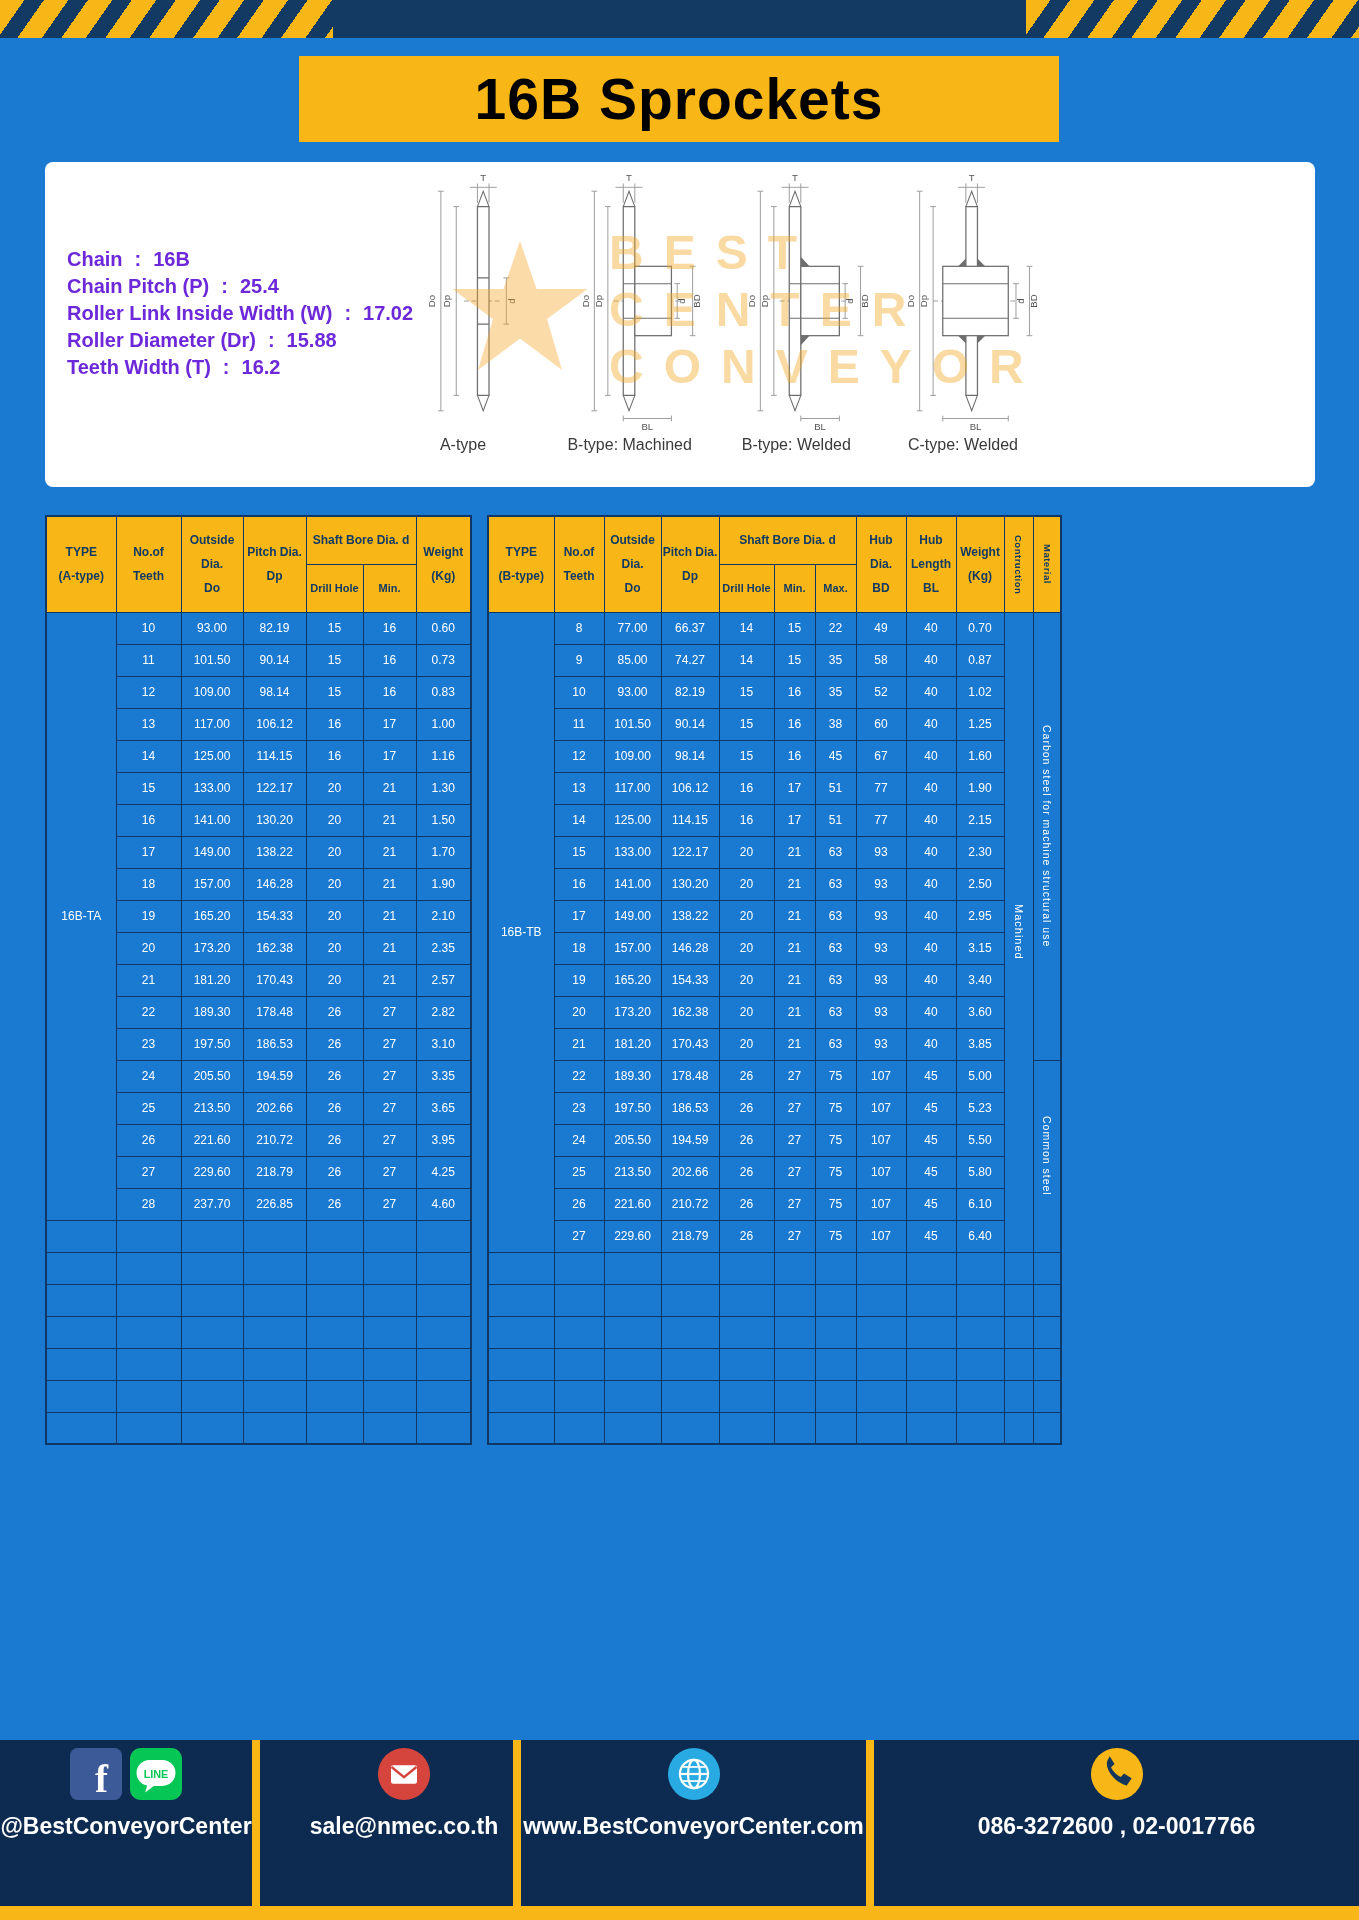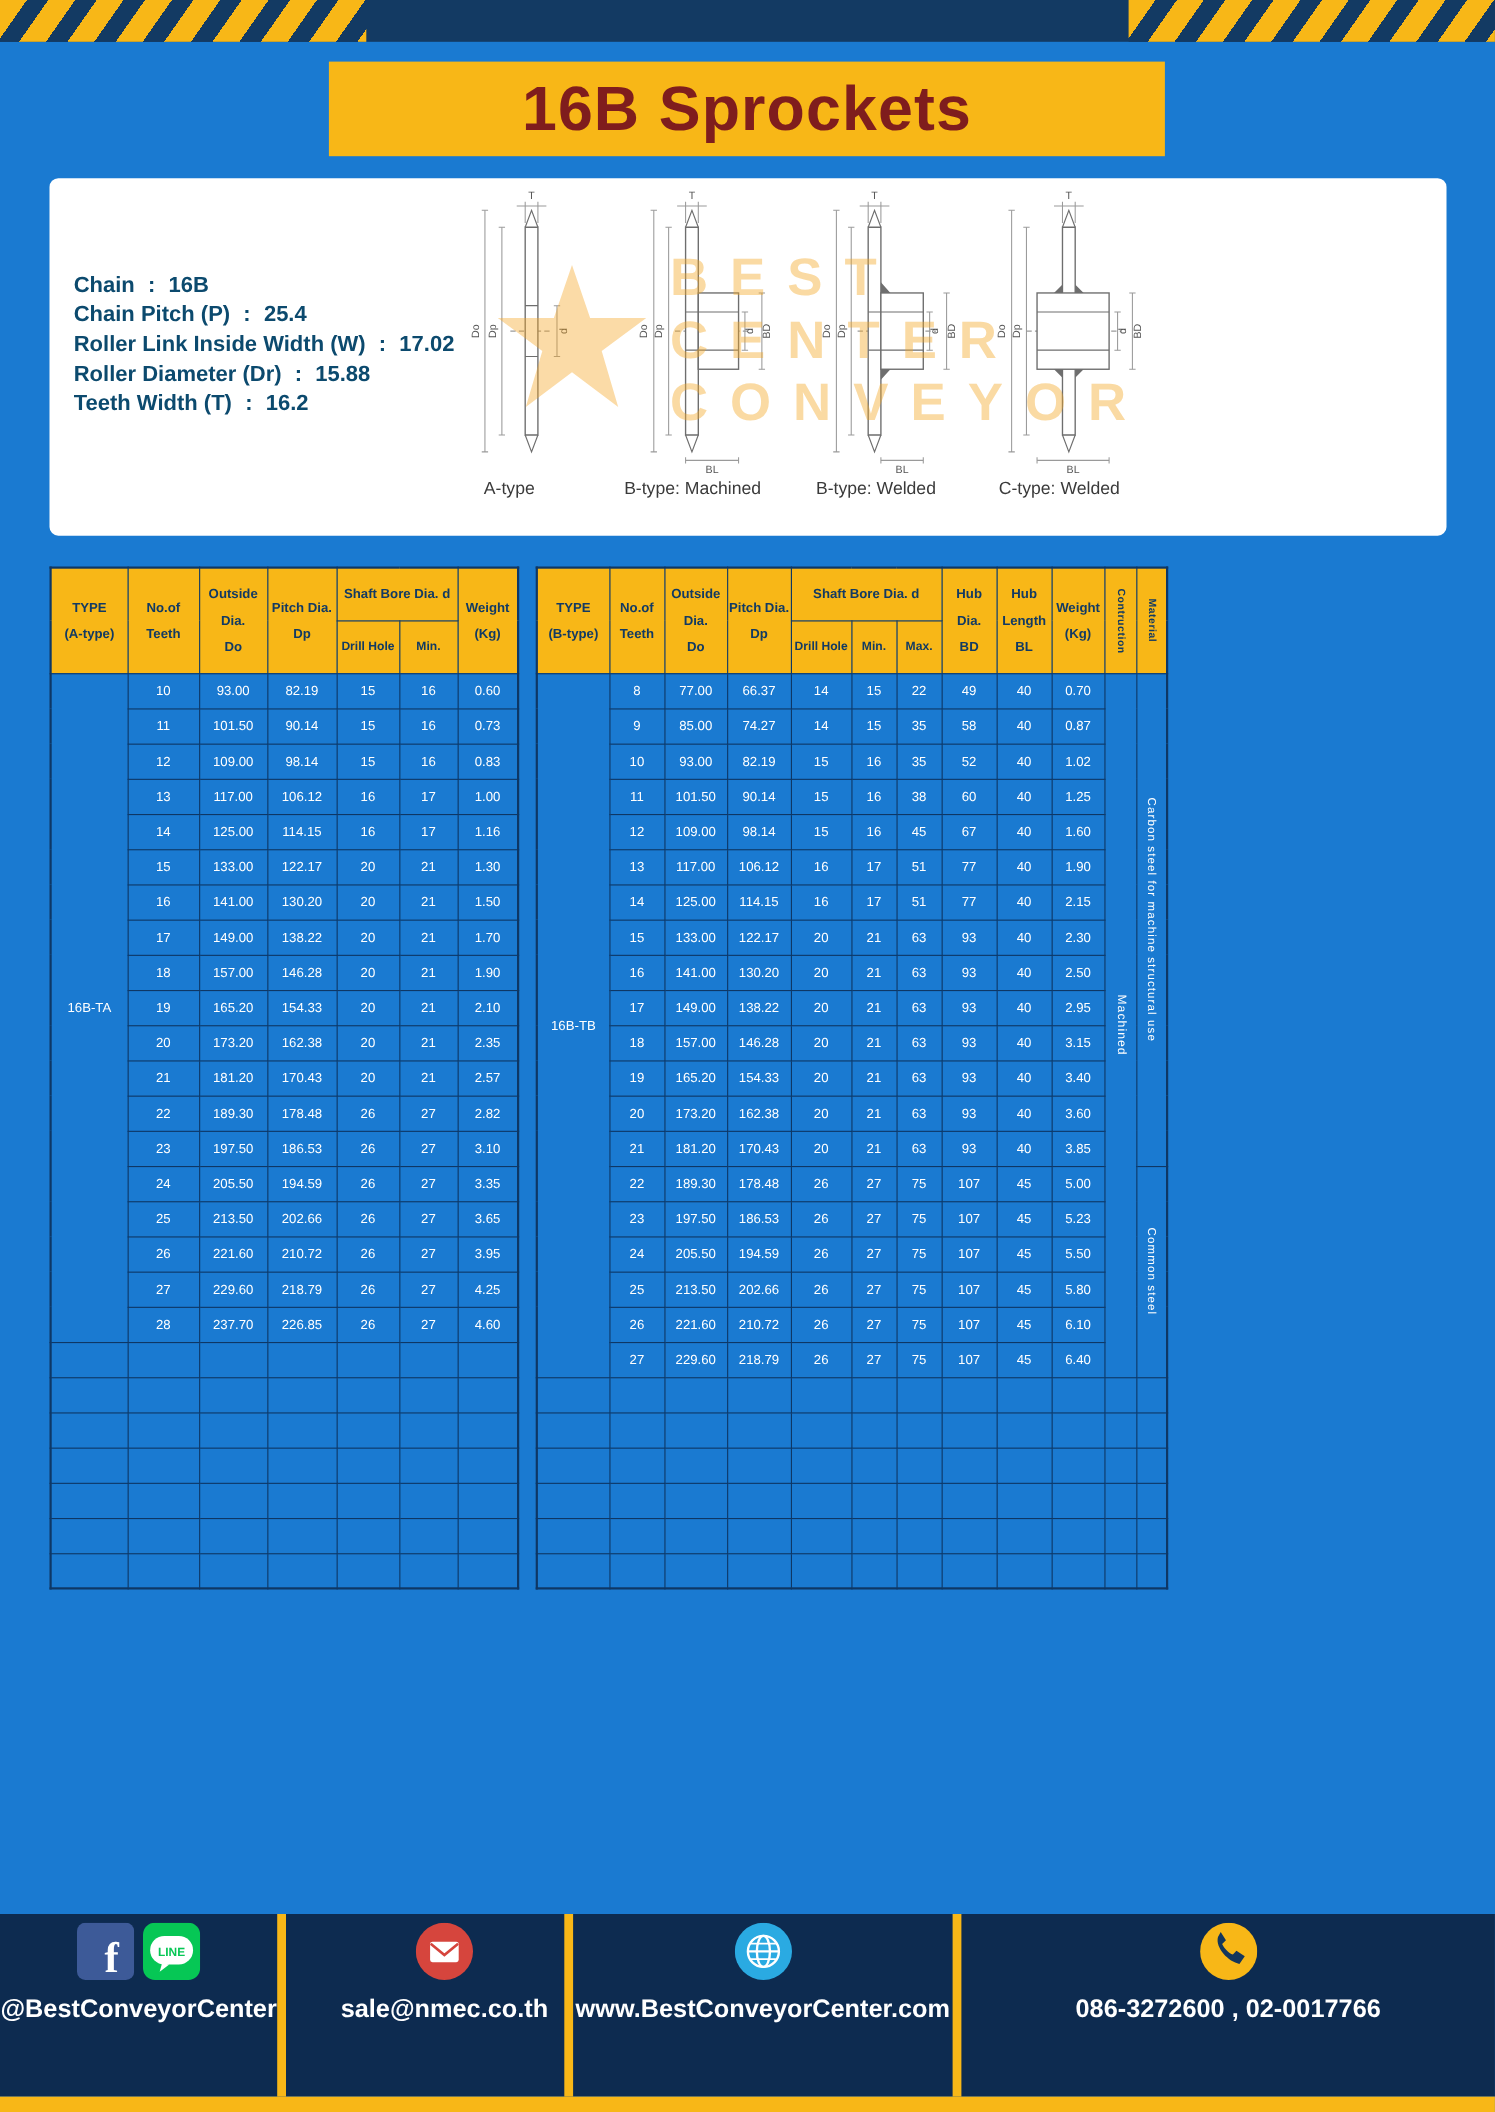--- a/index.html
+++ b/index.html
@@ -9,27 +9,27 @@
   
   .top-bar { position:absolute; top:0; left:0; width:1359px; height:38px; background:#133a63; }
   .hazard { position:absolute; top:0; height:38px;
             background:repeating-linear-gradient(125deg, #f8b717 0 20px, #133a63 20px 36px); }
   .hazard.left { left:0; width:333px; }
   .hazard.right { right:0; width:333px; }
 
   
   .title-banner { position:absolute; left:299px; top:56px; width:760px; height:86px;
                   background:#f8b717; display:flex; align-items:center; justify-content:center; }
-  .title-banner .t { font-size:57px; font-weight:bold; color:#7f1d1d; letter-spacing:1px; }
+  .title-banner .t { font-size:57px; font-weight:bold; color:#000000; letter-spacing:1px; }
 
   
   .spec-panel { position:absolute; left:45px; top:162px; width:1270px; height:325px;
                 background:#ffffff; border-radius:8px; }
   .spec-lines { position:absolute; left:22px; top:84px; }
-  .spec-line { font-size:20px; font-weight:bold; color:#0c4a6e; line-height:27px; white-space:nowrap; }
+  .spec-line { font-size:20px; font-weight:bold; color:#6d28d9; line-height:27px; white-space:nowrap; }
   .spec-line .sc { margin:0 12px; }
 
   
   .figs { position:absolute; left:338px; top:8px; width:660px; display:flex; justify-content:space-between; }
   .fig { width:160px; display:flex; flex-direction:column; align-items:center; }
   .fig svg { display:block; }
   .fig .cap { font-size:16px; color:#3a3a3a; margin-top:4px; white-space:nowrap; }
   .outline { fill:#ffffff; stroke:#6e6e6e; stroke-width:1.3; }
   .thin { stroke:#6e6e6e; stroke-width:1.1; fill:none; }
   .dim { stroke:#9a9a9a; stroke-width:1; fill:none; }

